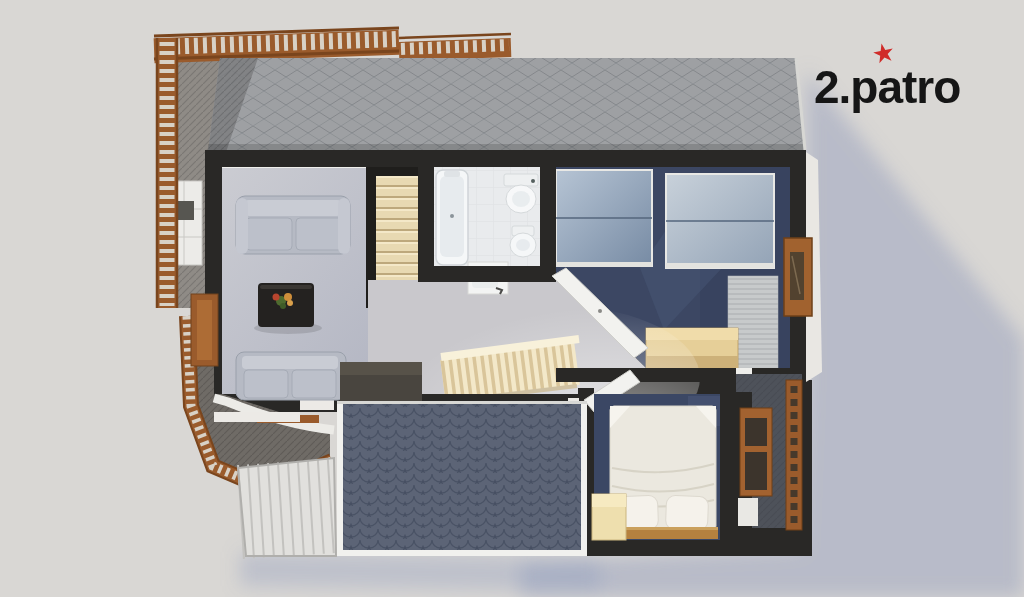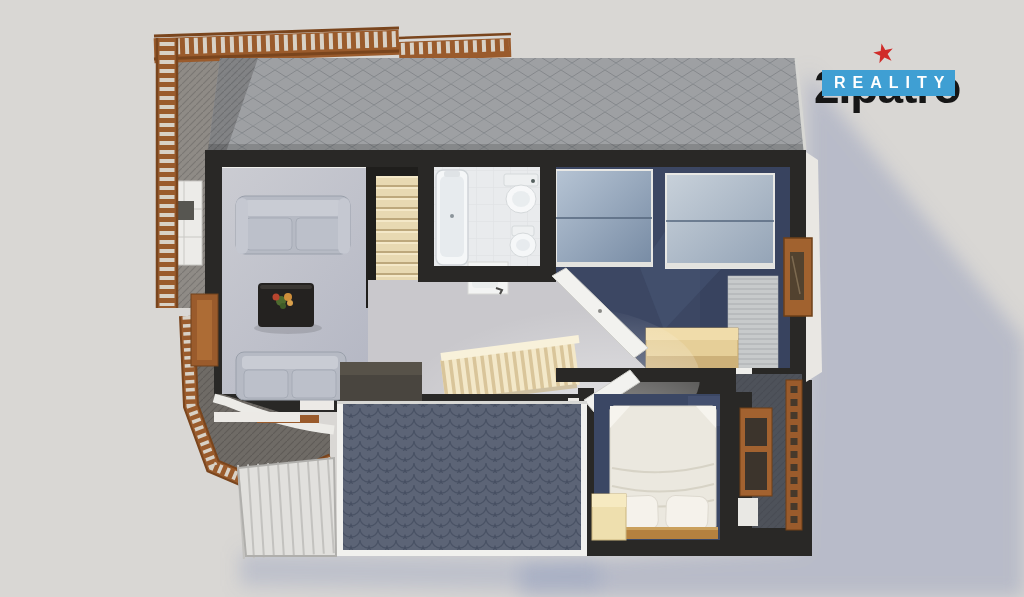--- a/index.html
+++ b/index.html
@@ -311,16 +311,15 @@
     <polygon points="238,468 334,458 336,556 246,556" fill="#e1e0dd"></polygon>
     <line x1="240" y1="512" x2="335" y2="506" stroke="#c3c2bf" stroke-width="94" stroke-dasharray="2 8"></line>
     <polygon points="238,468 334,458 336,556 246,556" fill="none" stroke="#b0afac" stroke-width="2"></polygon>
   </g>
   <rect x="214" y="412" width="86" height="10" fill="#eceae6"></rect>
 </svg>
 
   <div class="logo">
     <div class="watermark">2.patro</div>
     <div class="star">★</div>
-    <div class="banner">REALITY</div>
   </div>
 
 </div>
 
 </body></html>

